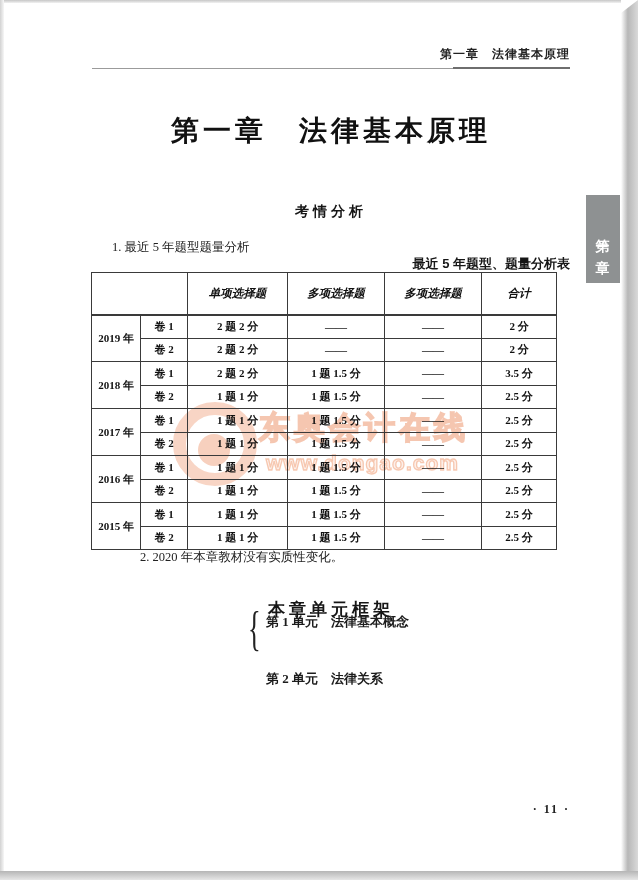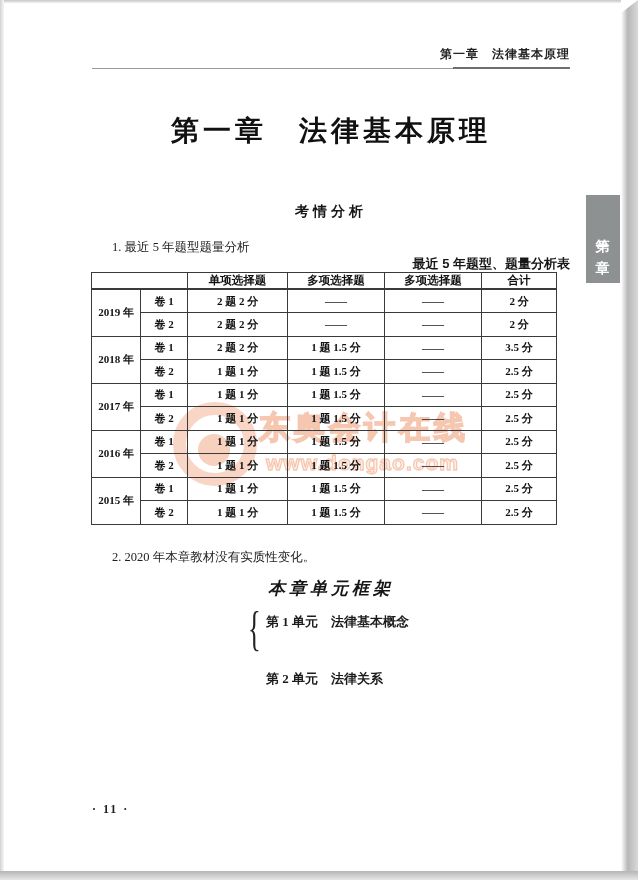--- a/index.html
+++ b/index.html
@@ -41,45 +41,45 @@
     letter-spacing:4px;color:transparent;-webkit-text-stroke:1.6px rgba(236,152,112,0.55);white-space:nowrap;}
   .wm-url{left:266px;top:451px;font:bold 21px "Liberation Sans","DejaVu Sans",sans-serif;
     letter-spacing:1px;color:rgba(248,205,185,0.30);-webkit-text-stroke:1.3px rgba(240,160,120,0.55);white-space:nowrap;}
 
   
   .sec-heading{left:92px;width:478px;text-align:center;
     font-family:"Liberation Sans","DejaVu Sans",sans-serif;font-weight:bold;color:#161616;}
   .heading-exam{top:203px;font-size:14px;letter-spacing:4px;}
   .list-item{left:112px;font-size:12.5px;color:#222;}
   .item1{top:239px;}
-  .item2{top:549px;}
+  .item2{top:549px;margin-left:28px;}
   .table-title{left:92px;top:255px;width:478px;text-align:right;
     font:bold 13px "Liberation Sans","DejaVu Sans",sans-serif;color:#161616;}
 
   
   table.qtable{left:91px;top:272px;position:absolute;width:465px;border-collapse:collapse;
     table-layout:fixed;border:1.5px solid #2b2b2b;}
   .qtable td{border:1px solid #3a3a3a;text-align:center;vertical-align:middle;
     padding:0;font-weight:bold;font-size:11px;color:#111;}
   .qtable tr{height:23.5px;}
-  .qtable tr.thead{height:16px;}
+  .qtable tr.thead{height:42px;font-style:italic;}
   .qtable tr.thead td{font-family:"Liberation Sans","DejaVu Sans",sans-serif;font-size:11.5px;
     border-bottom-width:2px;}
   .qtable td.year{font-size:11px;}
 
   
-  .heading-unit{top:577px;font-size:17px;letter-spacing:4px;font-style:italic;}
+  .heading-unit{top:598px;font-size:17px;letter-spacing:4px;}
   .brace{left:248px;top:605px;font-size:48px;font-weight:400;color:#222;
     transform:scale(0.55,1);transform-origin:left top;line-height:48px;}
   .unit-line{left:266px;font-size:13px;font-weight:bold;color:#1c1c1c;}
   .unit1{top:613px;}
   .unit2{top:634px;margin-top:36px;}
 
   
-  .page-number{left:92px;top:802px;width:478px;text-align:left;
+  .page-number{left:92px;top:802px;width:478px;text-align:right;
     font-size:12px;font-weight:bold;color:#222;letter-spacing:2px;}
 </style>
 </head>
 <body>
 
 <div class="abs wm-ring"></div>
 <div class="abs wm-dot"></div>
 <div class="abs wm-brand">东奥会计在线</div>
 <div class="abs wm-url">www.dongao.com</div>
 

